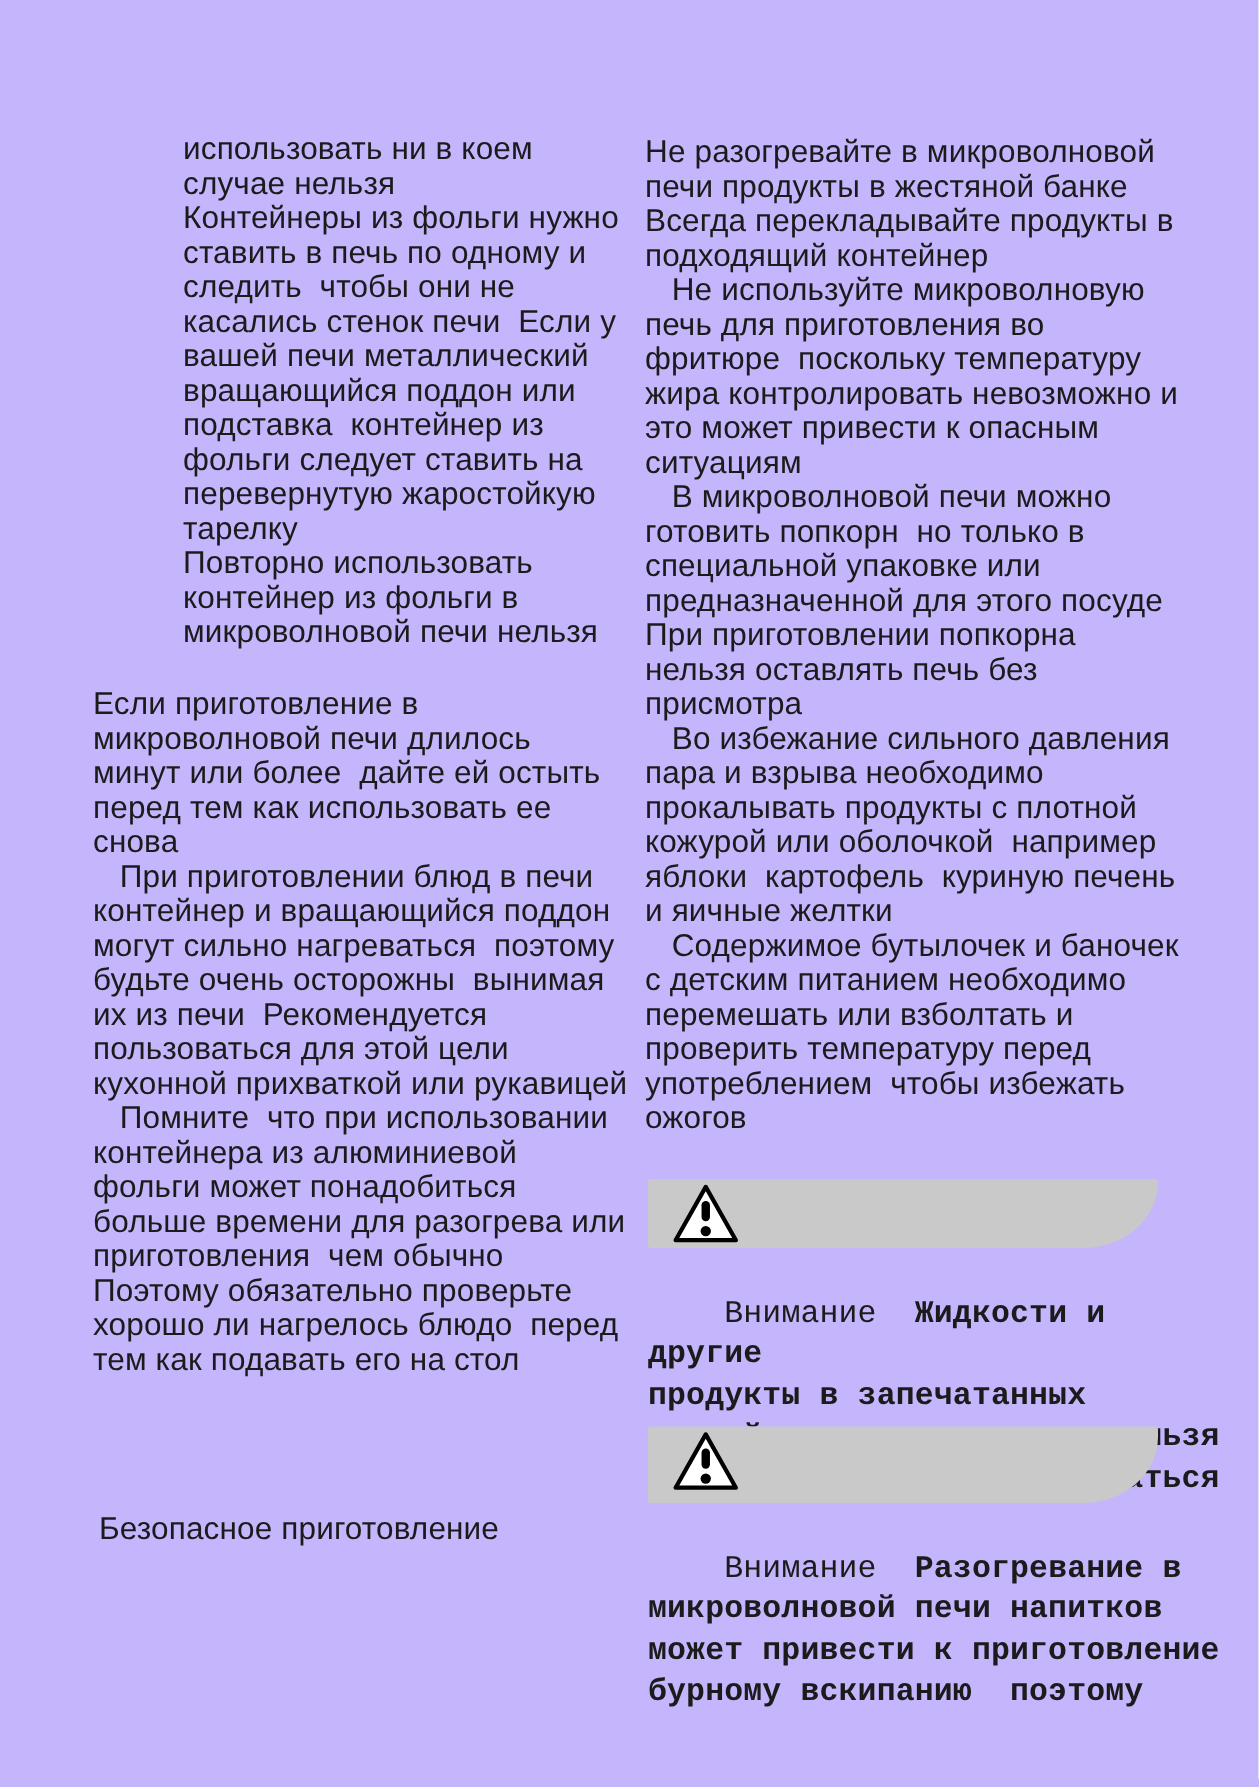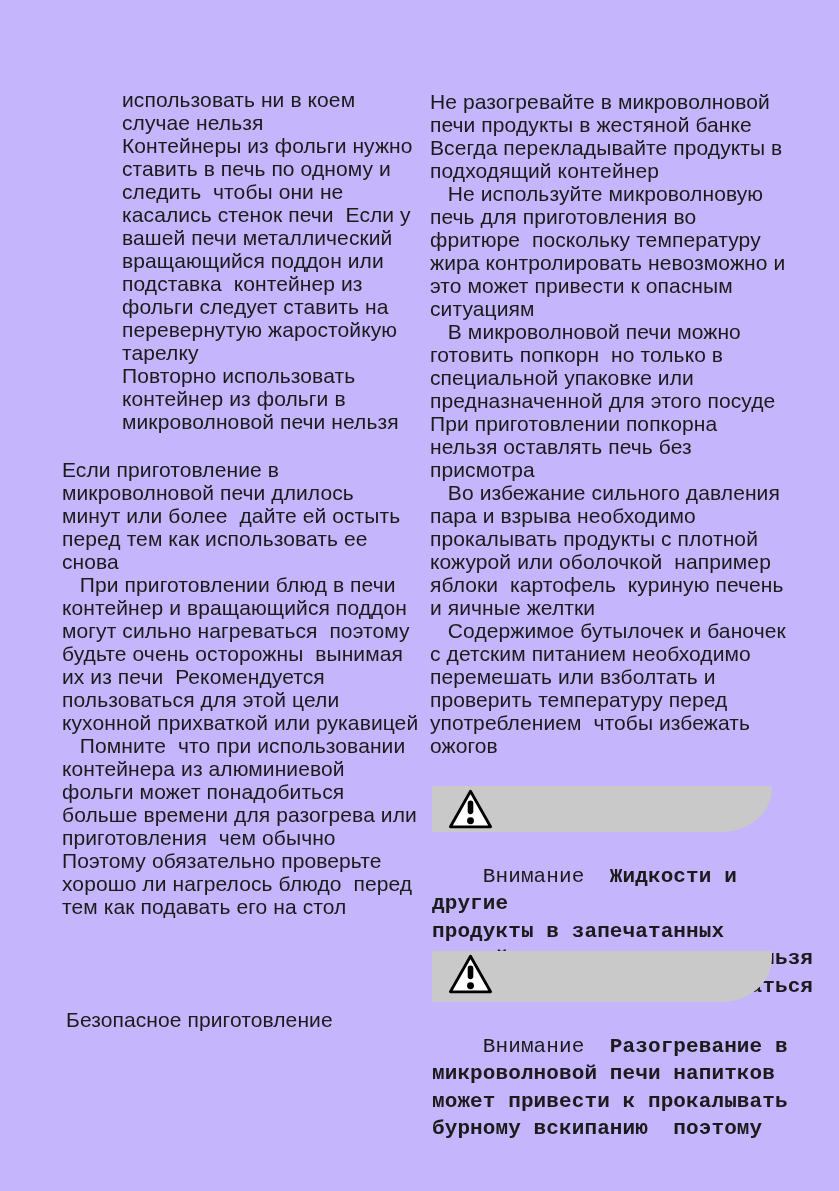--- a/index.html
+++ b/index.html
@@ -154,17 +154,17 @@
         <path d="M25 3.5 L46.5 41.5 H3.5 Z" fill="#ffffff" stroke="#000000" stroke-width="3" stroke-linejoin="round"></path>
         <rect x="22" y="13.5" width="6" height="14.5" rx="3" fill="#000000"></rect>
         <circle cx="25" cy="35" r="3.7" fill="#000000"></circle>
       </svg>
     </span>
   </div>
 
   <div class="warn-text warn-text-2">
     <span class="warn-label">Внимание</span><span class="warn-bold">  Разогревание в
 микроволновой печи напитков
-может привести к прокалывать
+может привести к приготовление
 бурному вскипанию  поэтому</span>
   </div>
 
 </div>
 
 </body></html>

